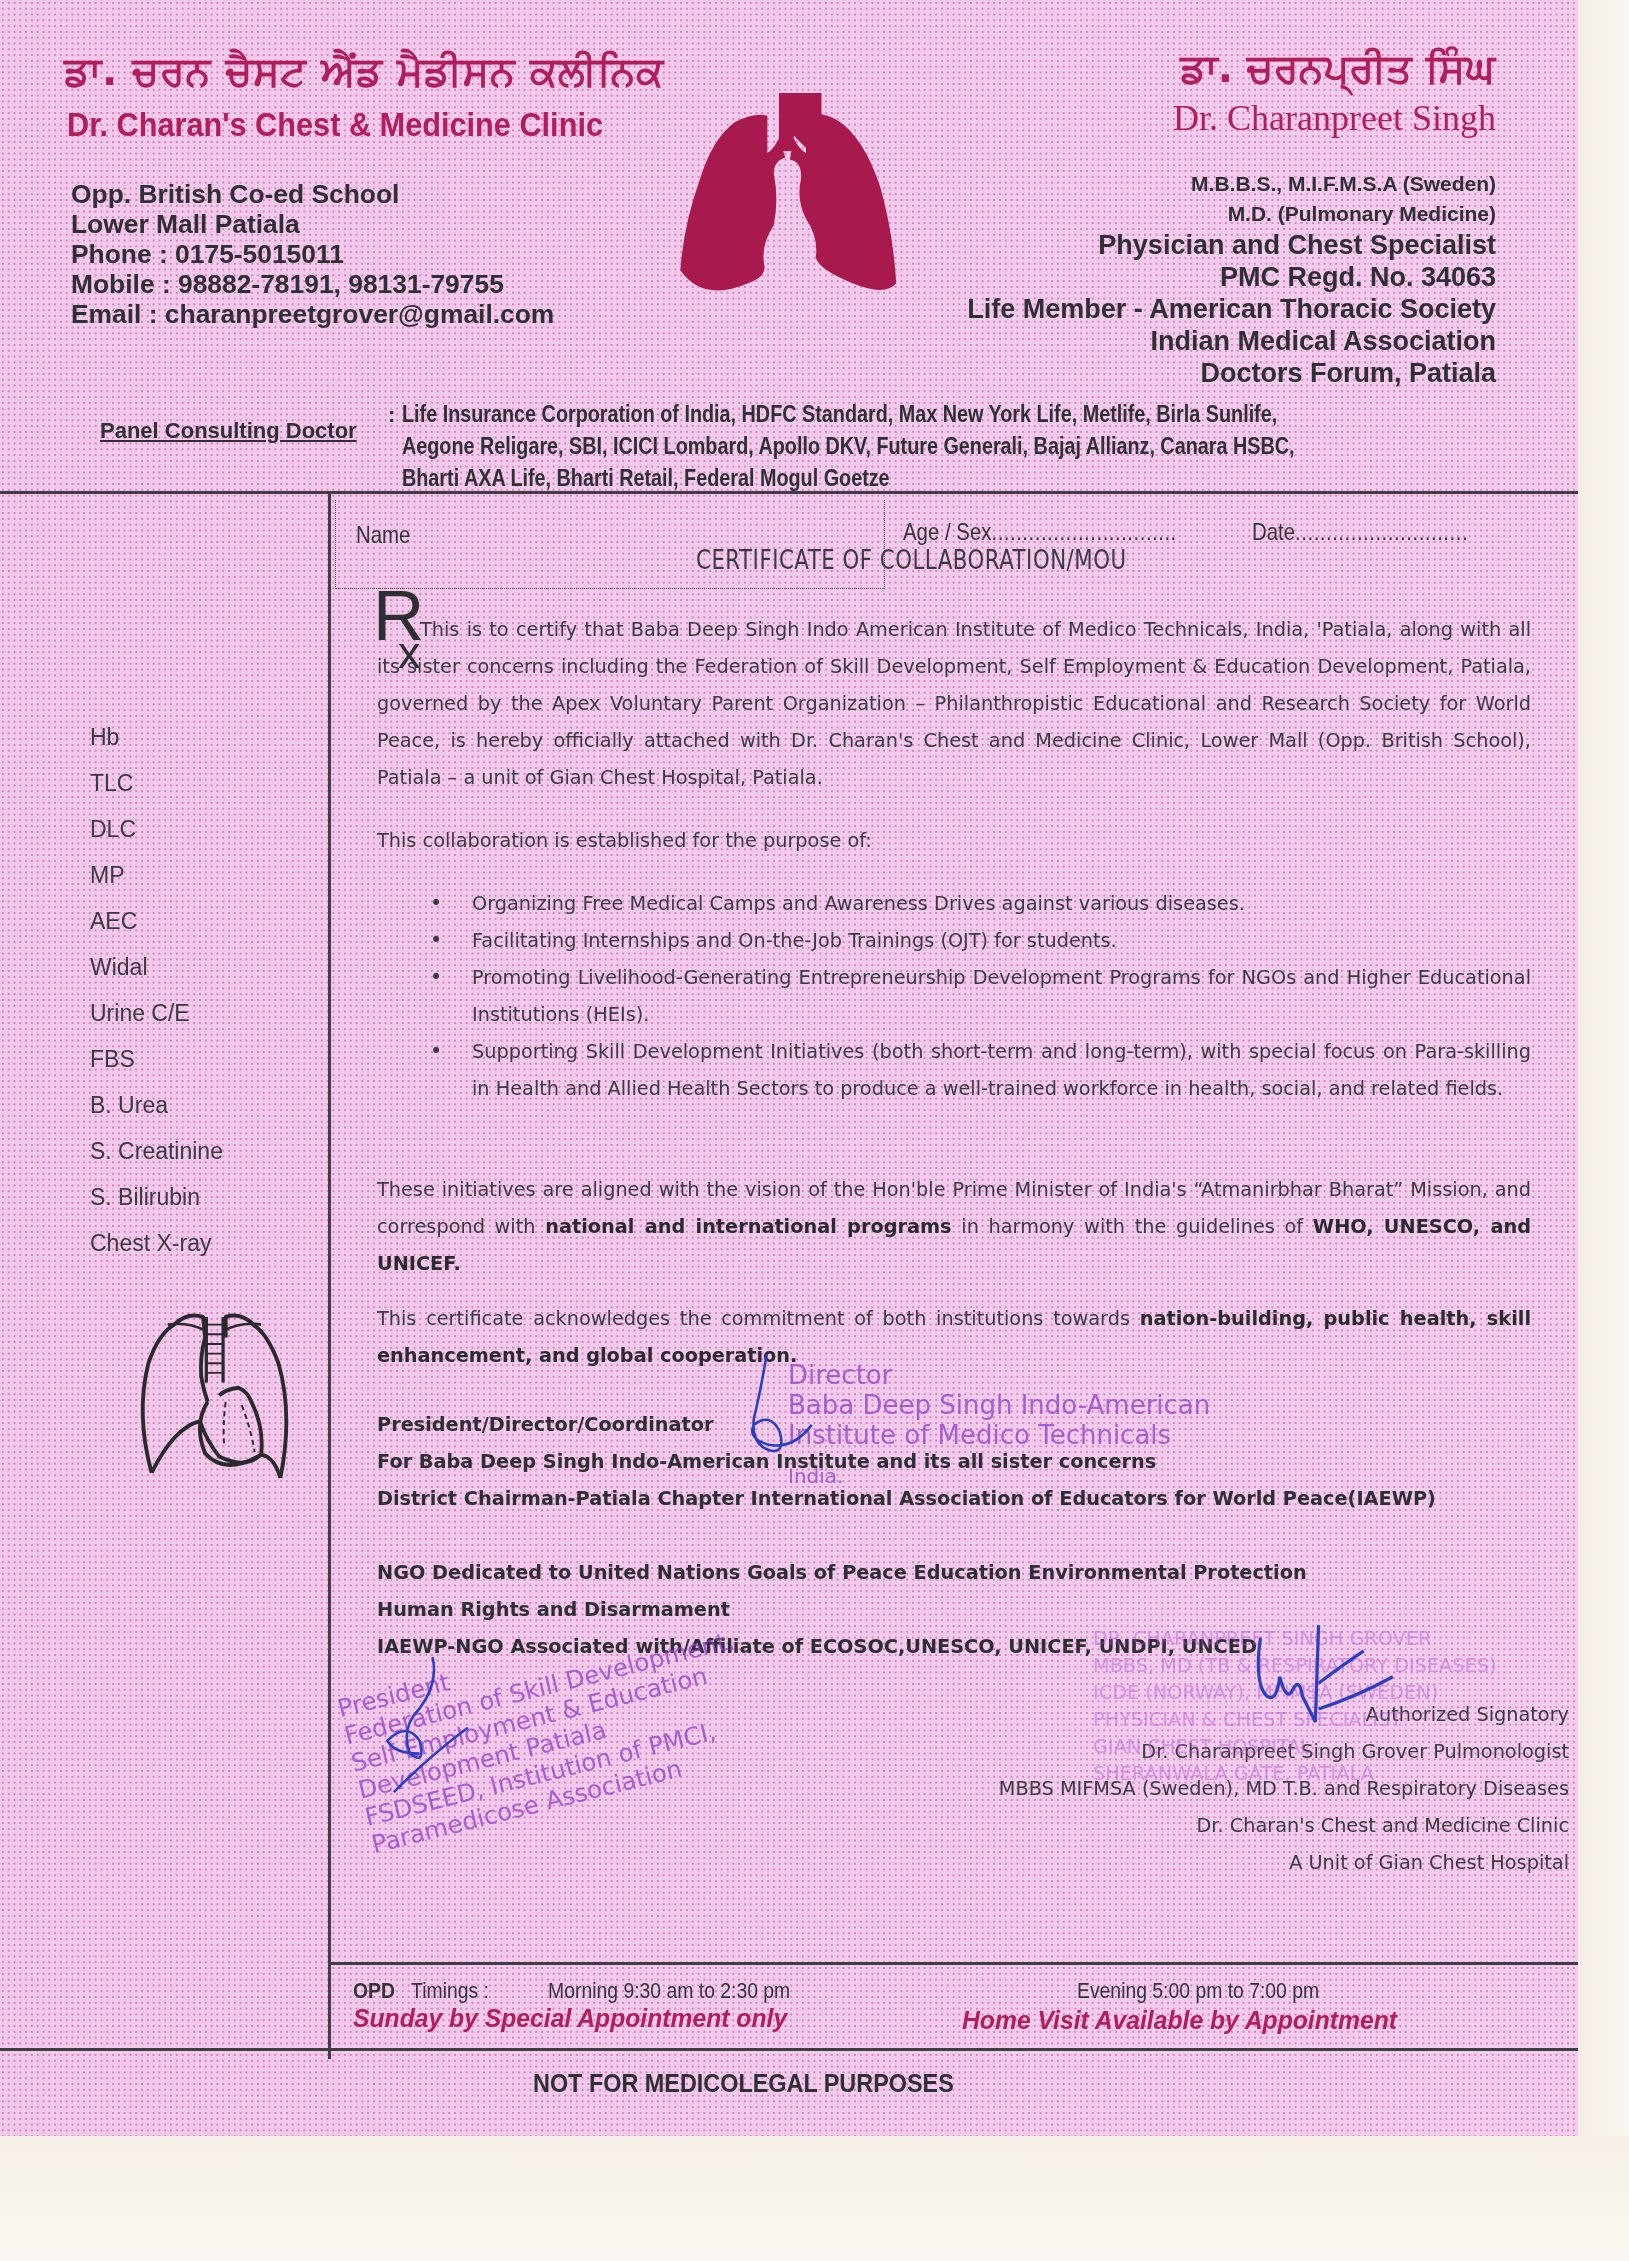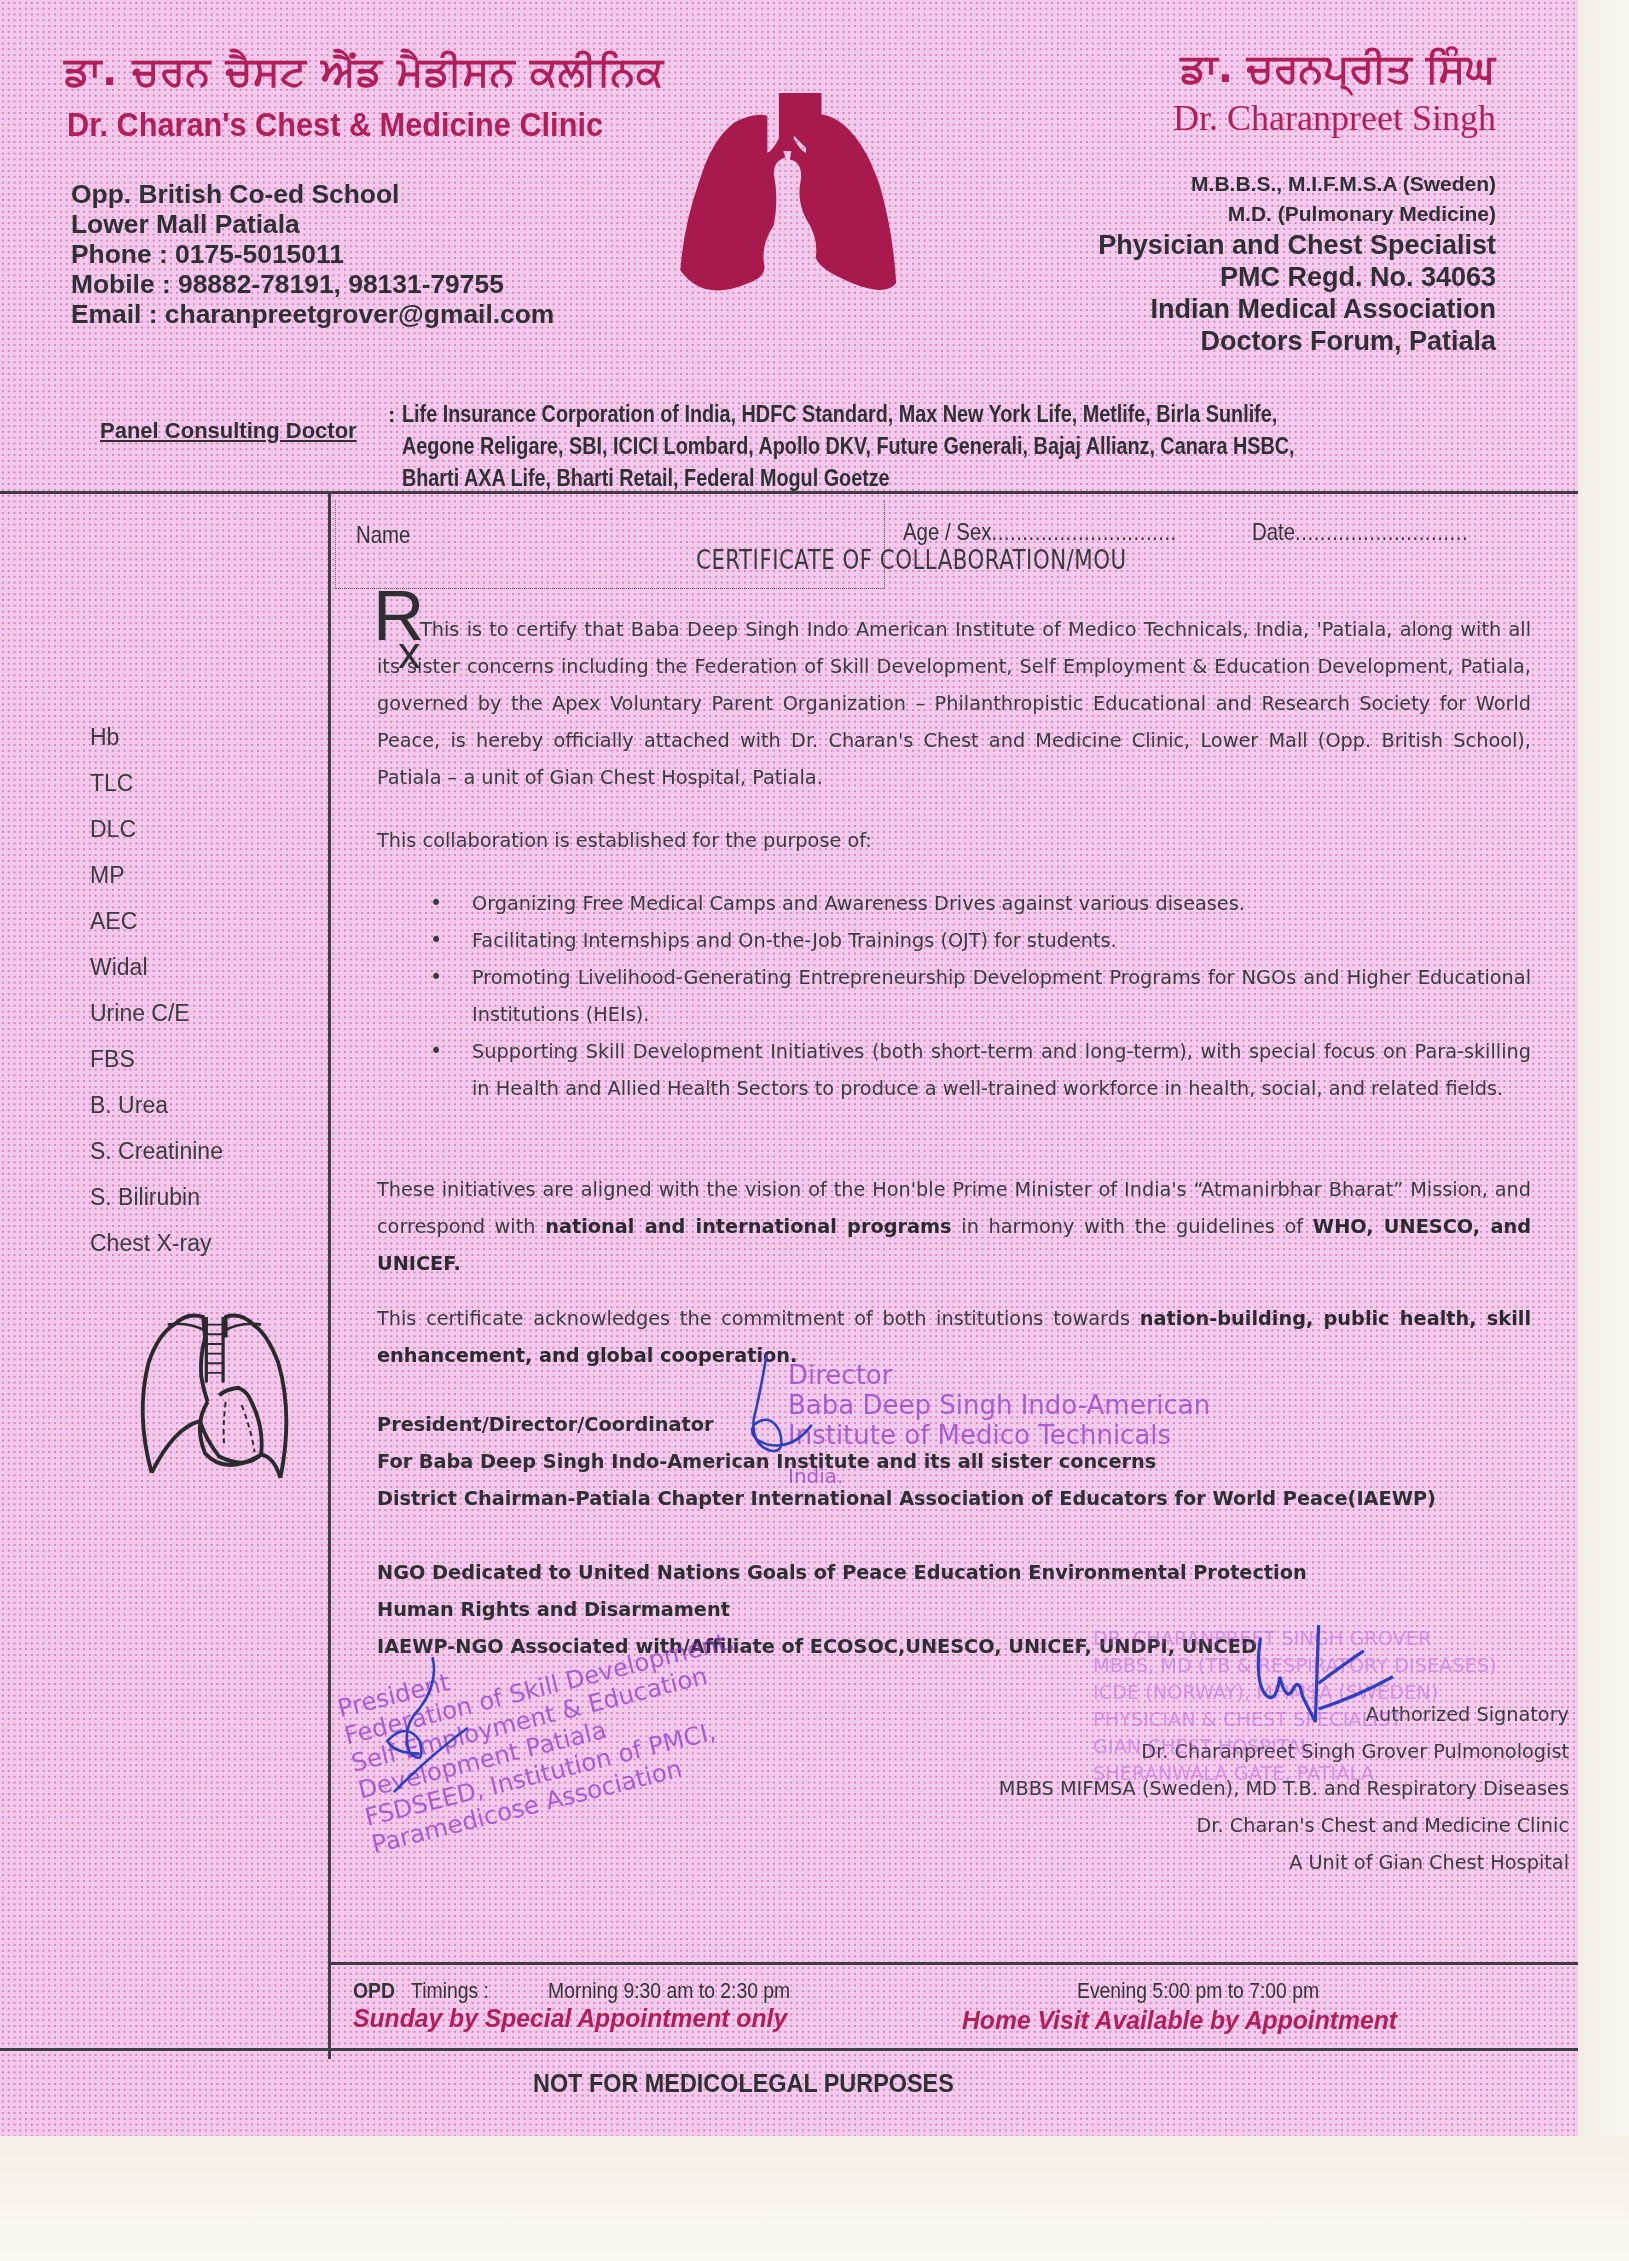--- a/index.html
+++ b/index.html
@@ -160,20 +160,21 @@
   <path fill="#a8194e" d="M181 95 Q189 112 200 118 L200 60 Q225 52 250 68 Q290 95 315 170 Q335 240 340 320 Q320 345 250 310 Q220 295 215 280 Q220 250 200 220 Q185 190 192 160 Q195 132 175 128 Z"></path>
 </svg>
 
 <div class="abs punjabi-right">ਡਾ. ਚਰਨਪ੍ਰੀਤ ਸਿੰਘ</div>
 <div class="abs doctor-name-en">Dr. Charanpreet Singh</div>
 <div class="abs qual-block">
   <div class="q-sm">M.B.B.S., M.I.F.M.S.A (Sweden)</div>
   <div class="q-sm">M.D. (Pulmonary Medicine)</div>
   <div class="q-md">Physician and Chest Specialist</div>
   <div class="q-md">PMC Regd. No. 34063</div>
+  <div class="q-md">Life Member - American Thoracic Society</div>
   <div class="q-md q-gap">Indian Medical Association</div>
   <div class="q-md">Doctors Forum, Patiala</div>
 </div>
 
 <div class="abs panel-label">Panel Consulting Doctor</div>
 <div class="abs panel-colon">:</div>
 <div class="abs panel-list">
   <div>Life Insurance Corporation of India, HDFC Standard, Max New York Life, Metlife, Birla Sunlife,</div>
   <div>Aegone Religare, SBI, ICICI Lombard, Apollo DKV, Future Generali, Bajaj Allianz, Canara HSBC,</div>
   <div>Bharti AXA Life, Bharti Retail, Federal Mogul Goetze</div>

